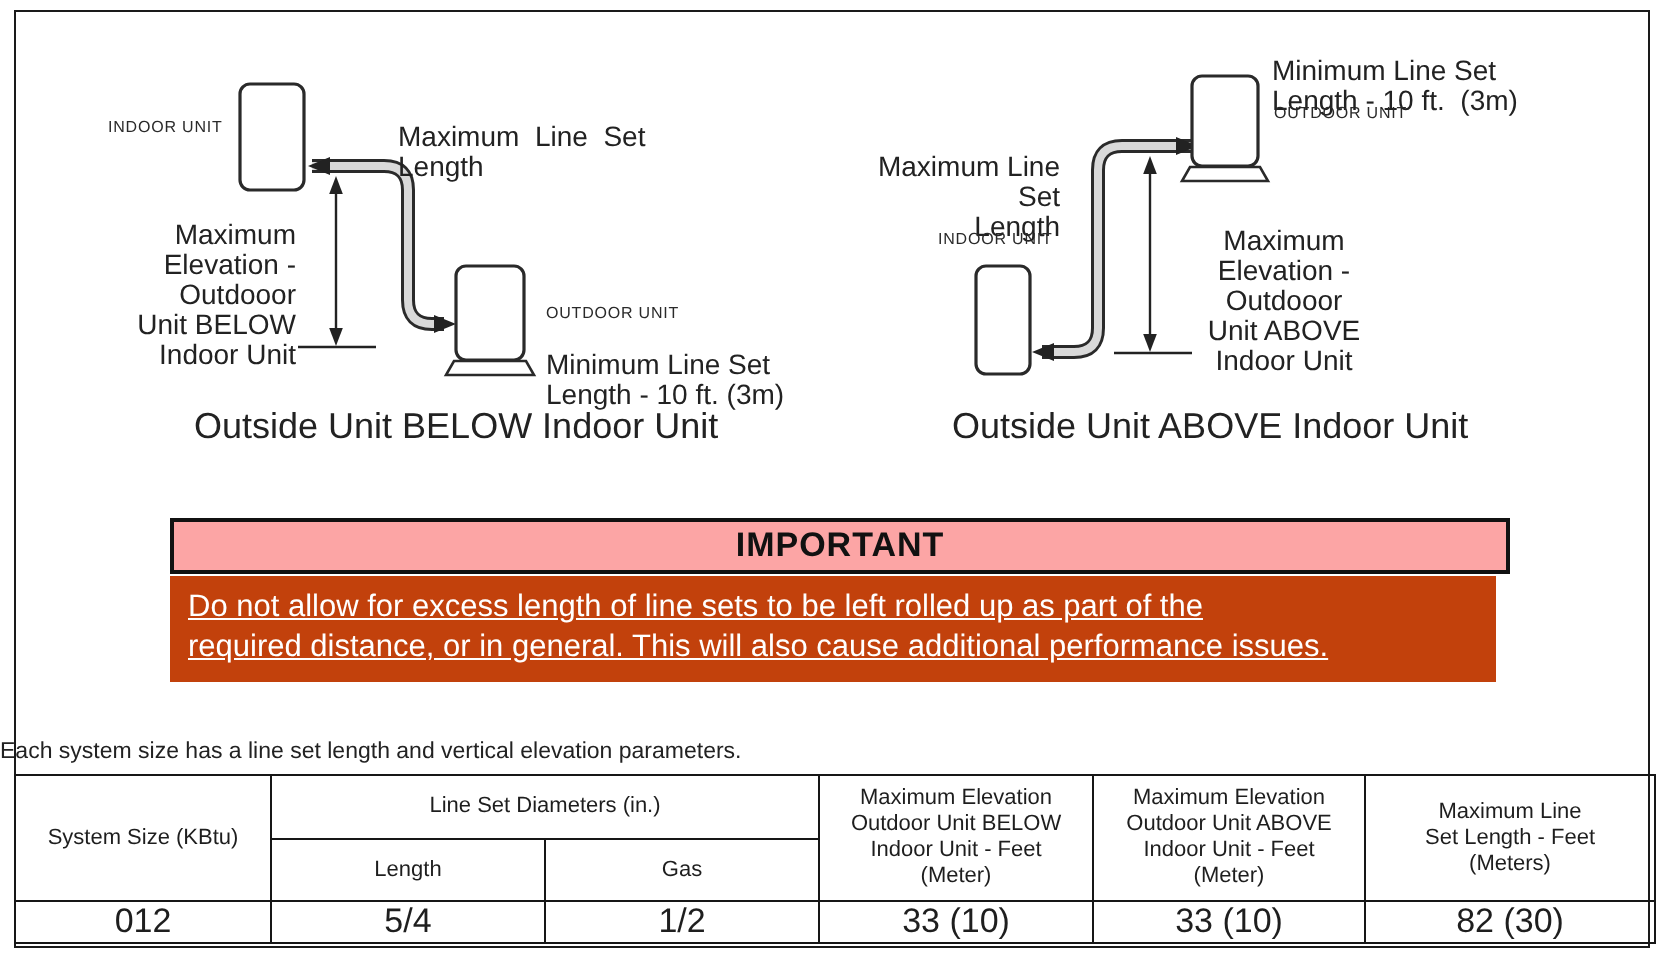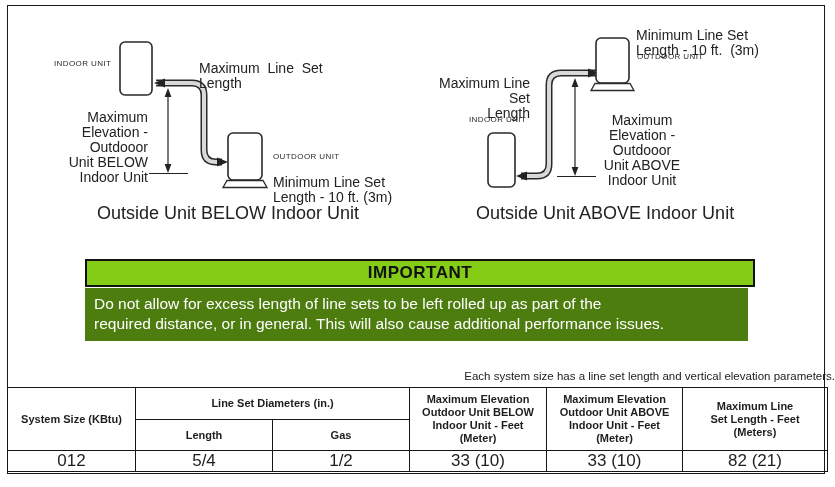--- a/index.html
+++ b/index.html
@@ -13,43 +13,43 @@
     border:1.6px solid #1a1a1a;
   }
   .abs { position:absolute; }
   .unit-label { font-size:8px; letter-spacing:0.4px; color:#2a2a2a; white-space:nowrap; }
   .bold-label { font-size:14px; font-weight:normal; line-height:15px; white-space:pre-wrap; color:#222;margin-top:12px; }
   .diagram-caption { font-size:18px; color:#222; white-space:nowrap; }
   svg.diagram-svg { position:absolute; left:0; top:0; }
 
   .imp-header {
     position:absolute; left:85px; top:259px; width:670px; height:28px;
-    border:2px solid #111; background:#84cc16;
+    border:2px solid #111; background:#fca5a5;
     display:flex; align-items:center; justify-content:center;
     font-size:17px; font-weight:bold; letter-spacing:0.5px; color:#111;
   }
   .imp-body {
     position:absolute; left:85px; top:288px; width:663px;
     background:#0d0d0d; color:#ffffff;
     font-size:15.5px; line-height:19.5px; padding:6px 9px 8px 9px;
     white-space:pre-line;
   }
   .table-caption {
     position:absolute; left:0; top:370px; width:835px;
-    text-align:right; font-size:11.5px; color:#222;
+    text-align:left; font-size:11.5px; color:#222;
   }
   table.spec {
     position:absolute; left:7px; top:387px; width:820px;
     border-collapse:collapse; table-layout:fixed;
   }
   table.spec th, table.spec td {
     border:1.6px solid #161616; text-align:center; vertical-align:middle;
     font-family:"Liberation Sans", sans-serif; color:#1e1e1e;
   }
-  table.spec th { font-size:11px; font-weight:bold; line-height:13px; white-space:pre-line; }
+  table.spec th { font-size:11px; font-weight:normal; line-height:13px; white-space:pre-line; }
   table.spec td { font-size:17px; font-weight:normal; }
   .h32 { height:32px; } .h31 { height:31px; } .h21 { height:21px; }
 </style>
 </head>
 <body>
 
 <div class="screen">
 
   <div class="frame"></div>
 
@@ -113,21 +113,21 @@
 Length</div>
   <div class="abs unit-label" style="left:469px; top:115px;">INDOOR UNIT</div>
   <div class="abs bold-label" style="left:586px; top:101px; width:112px; text-align:center;">Maximum
 Elevation -
 Outdooor
 Unit ABOVE
 Indoor Unit</div>
   <div class="abs diagram-caption" style="left:476px; top:203px;">Outside Unit ABOVE Indoor Unit</div>
 
   <div class="imp-header">IMPORTANT</div>
-  <div class="imp-body" style="background: #4d7c0f; color: rgb(255, 255, 255);">Do not allow for excess length of line sets to be left rolled up as part of the
+  <div class="imp-body" style="background: #c2410c; color: rgb(255, 255, 255); text-decoration: underline;">Do not allow for excess length of line sets to be left rolled up as part of the
 required distance, or in general. This will also cause additional performance issues.</div>
 
   <div class="table-caption">Each system size has a line set length and vertical elevation parameters.</div>
 
   <table class="spec">
     <colgroup>
       <col style="width:128px">
         <col style="width:137px">
         <col style="width:137px">
       <col style="width:137px">
@@ -153,18 +153,18 @@
     <tr class="h31">
       <th>Length</th>
       <th>Gas</th>
     </tr>
     <tr class="h21">
       <td>012</td>
       <td>5/4</td>
       <td>1/2</td>
       <td>33 (10)</td>
       <td>33 (10)</td>
-      <td>82 (21)</td>
+      <td>82 (30)</td>
     </tr>
   </tbody>
     </table>
 
 </div>
 
 </body></html>

